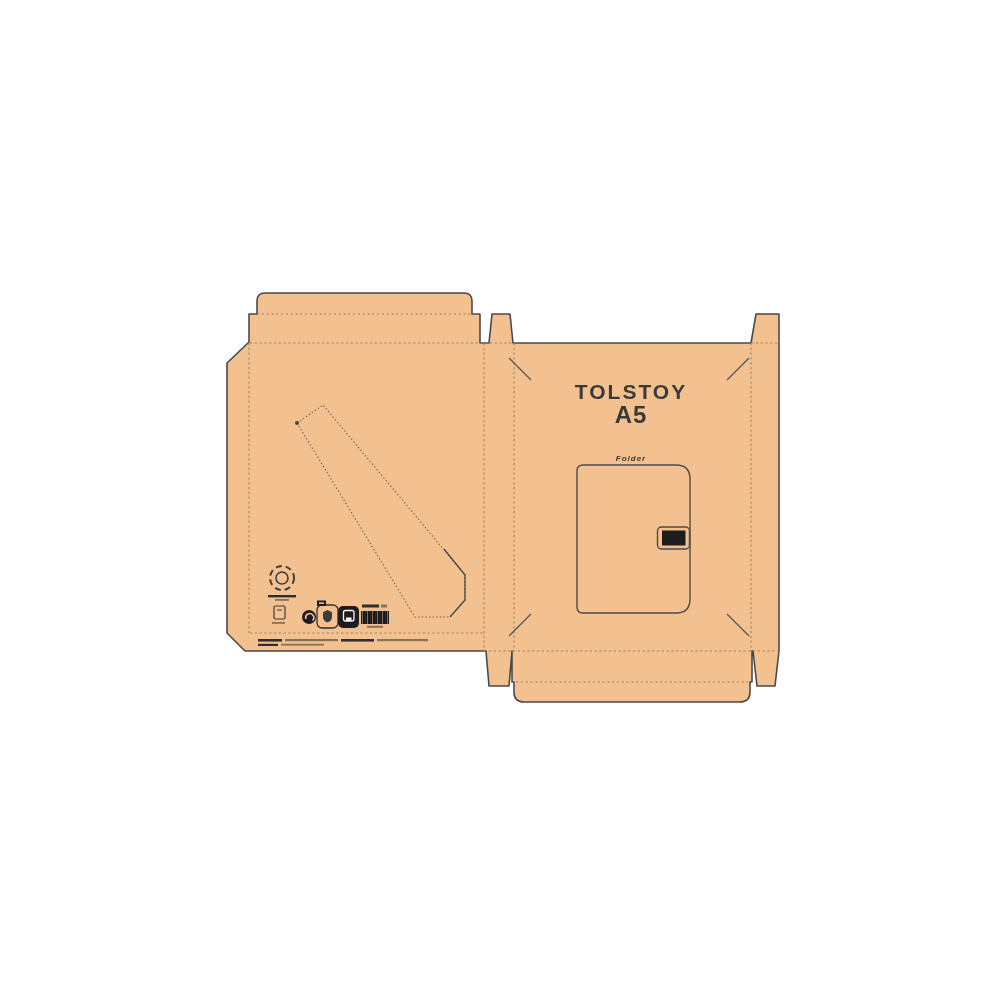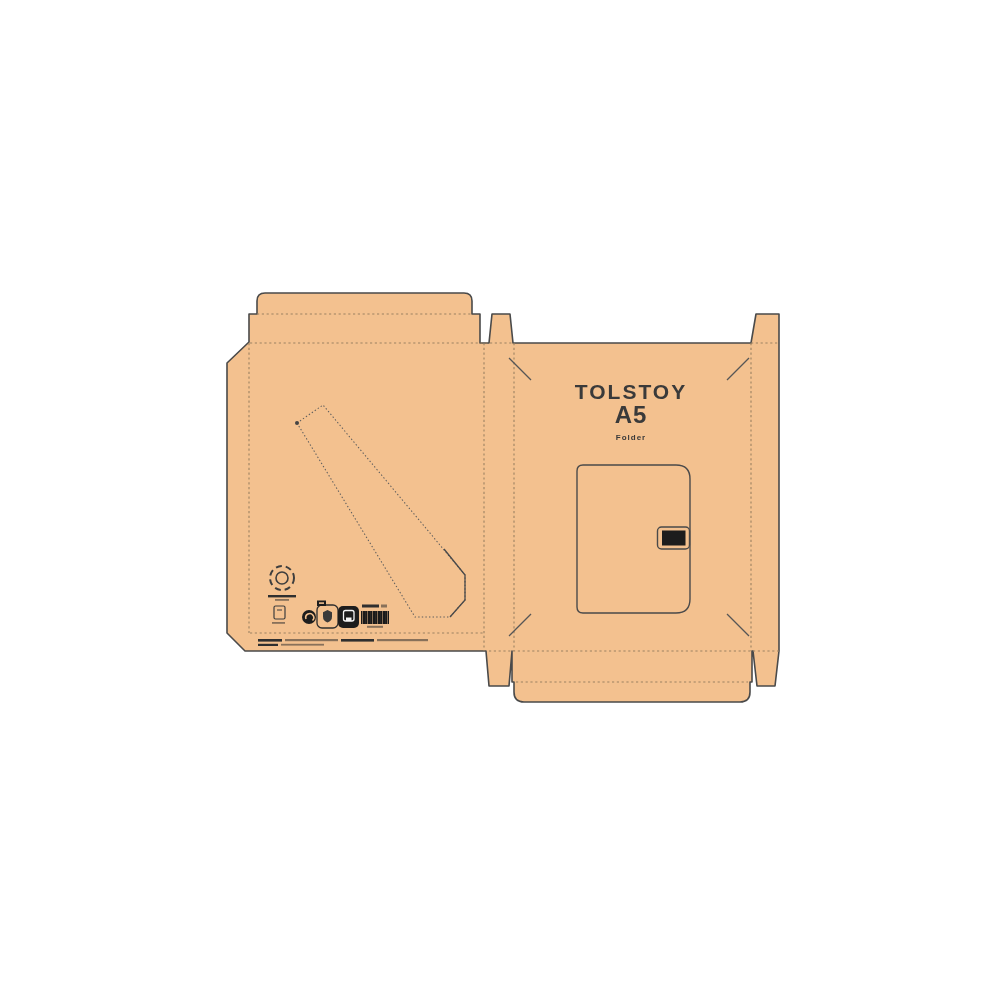--- a/index.html
+++ b/index.html
@@ -24,21 +24,21 @@
   .mark{fill:none;stroke:#565656;stroke-width:1.2;}
   .inkfill{fill:var(--ink);}
   .blackfill{fill:var(--black);}
   .microbar{fill:#2f2f2f;}
   .microbar.light{opacity:.55;}
 
   
   .panel-text{position:absolute;left:556px;width:150px;text-align:center;color:var(--ink);}
   .brand{top:381px;font-size:21px;line-height:21px;font-weight:bold;letter-spacing:2px;}
   .size{top:405px;font-size:24px;line-height:20px;font-weight:bold;letter-spacing:1px;}
-  .product{top:433px;font-size:8px;line-height:9px;font-weight:bold;letter-spacing:1px;}
+  .product{top:454px;font-size:8px;line-height:9px;font-weight:bold;letter-spacing:1px;font-style:italic;}
 
   
   .barcode{position:absolute;left:361px;top:611px;width:28px;height:13px;
     background:repeating-linear-gradient(90deg,#1a1a1a 0 1.1px,transparent 1.1px 2.5px);}
 </style>
 </head>
 <body>
 
 <div class="stage">
 

